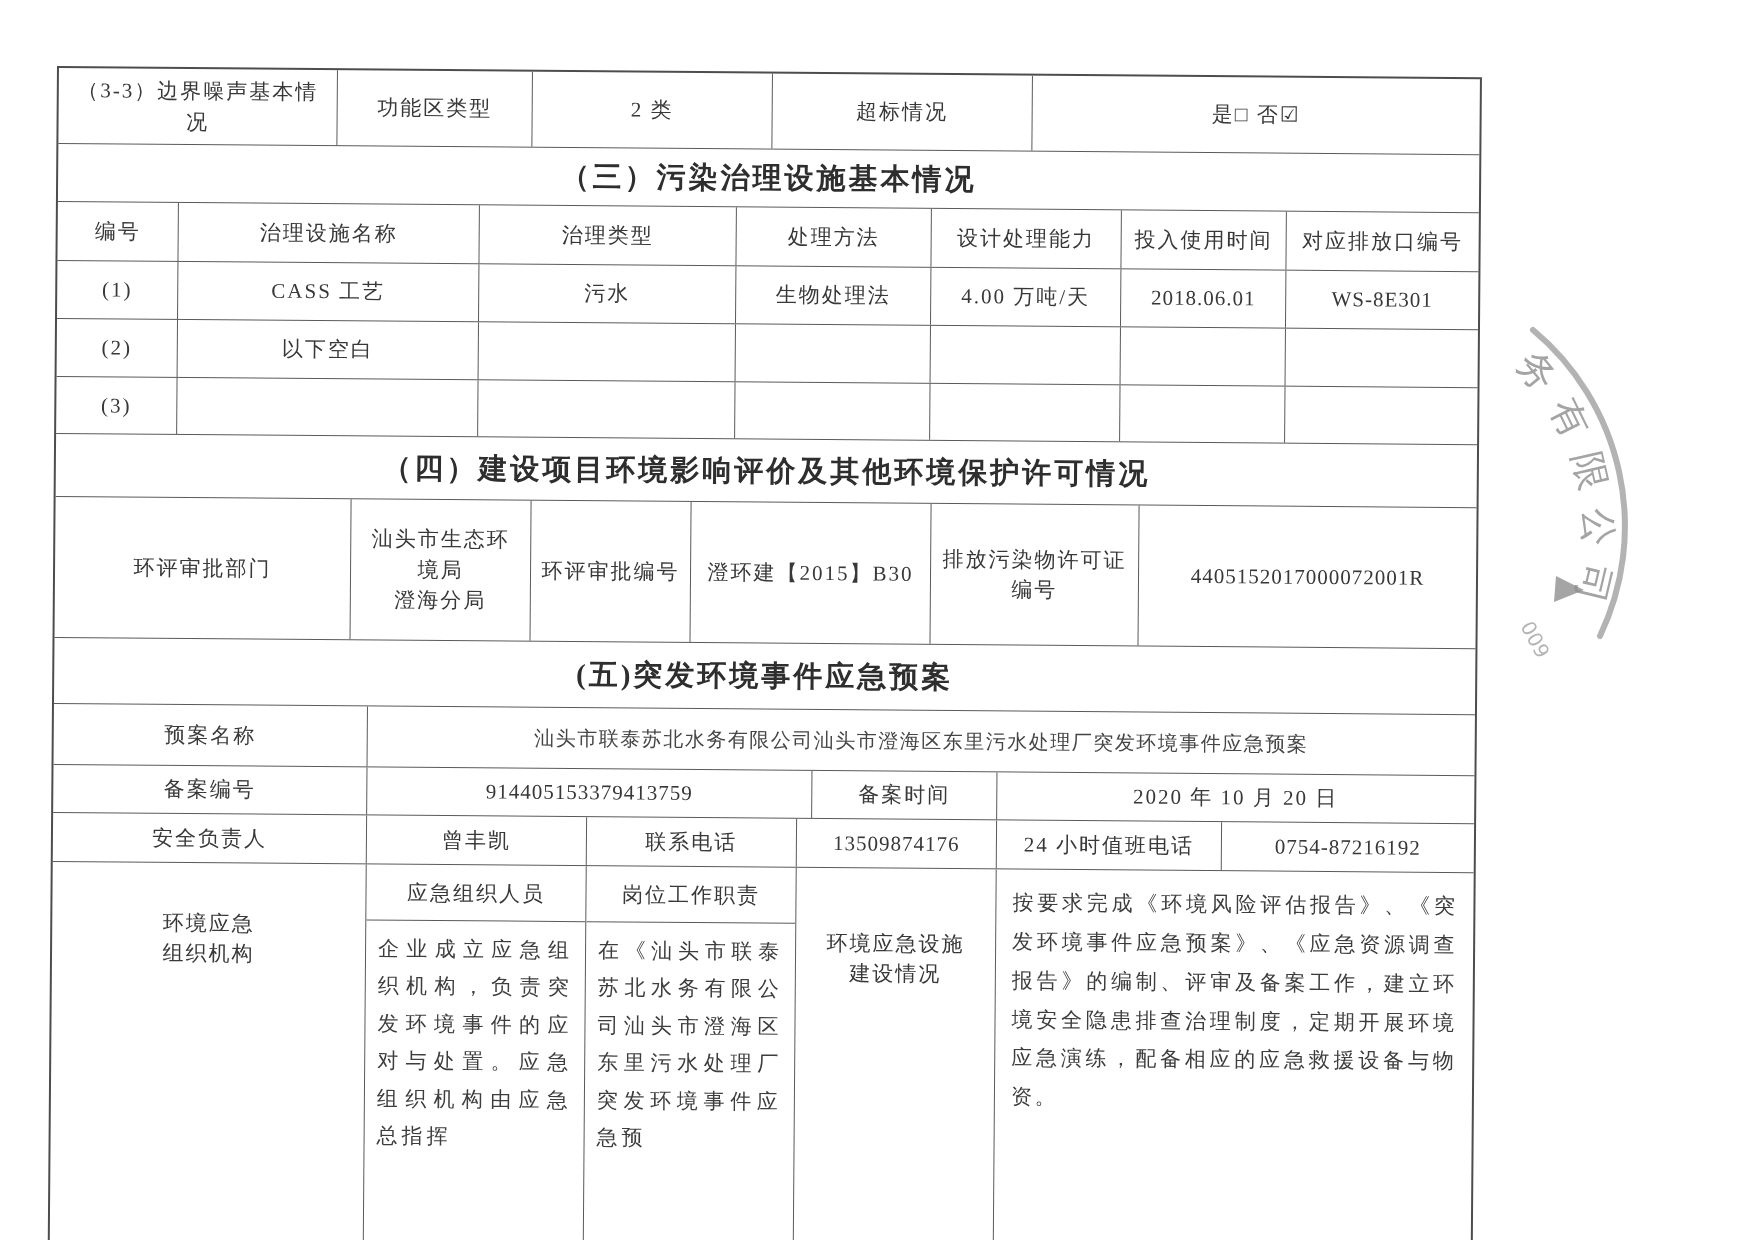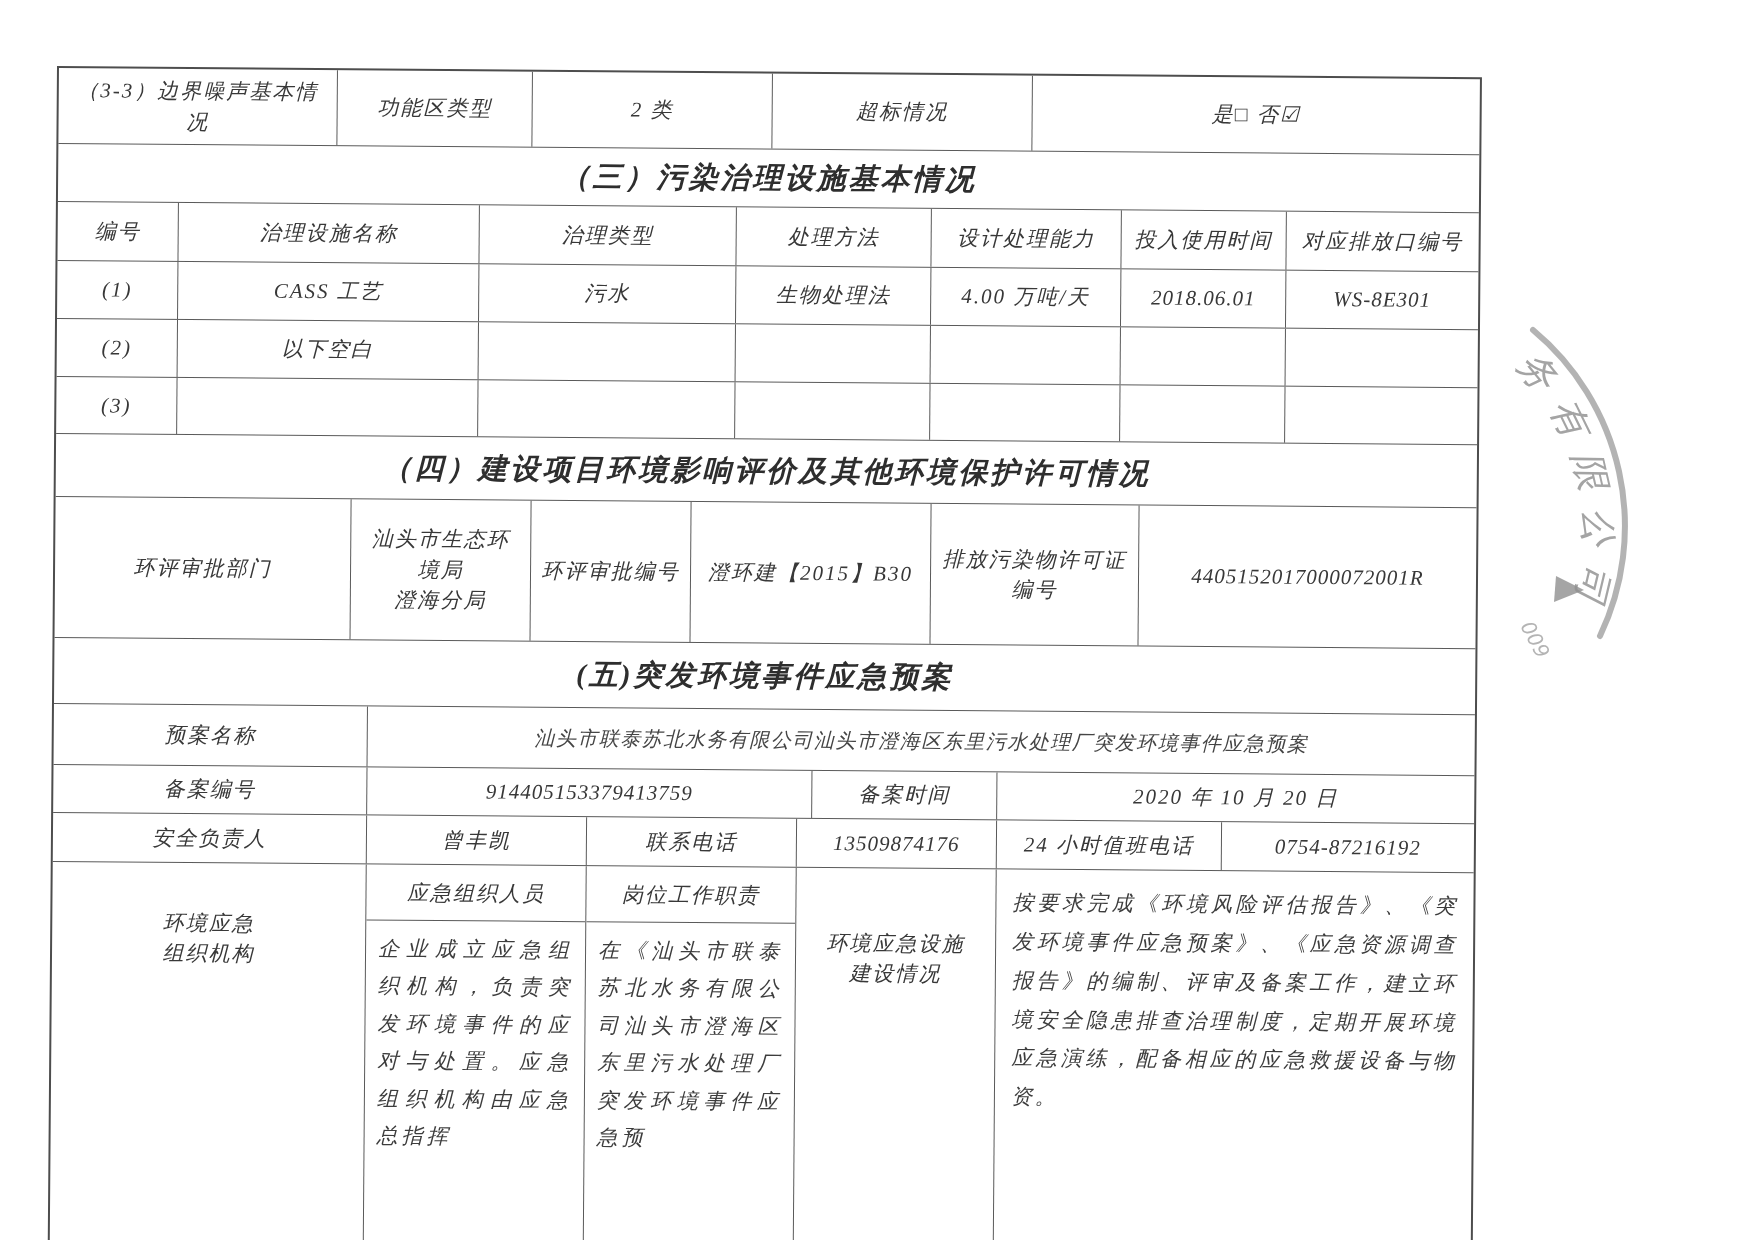--- a/index.html
+++ b/index.html
@@ -4,21 +4,21 @@
 <style>
   html,body{margin:0;padding:0;}
   body{
     width:1752px;height:1240px;
     background:#ffffff;
     overflow:hidden;
     font-family:"Liberation Serif","DejaVu Serif",serif;
     color:#383838;
     position:relative;
   }
-  .page{position:absolute;inset:0;overflow:hidden;font-style:italic;}
+  .page{position:absolute;inset:0;overflow:hidden;}
   
   .sheet{
     position:absolute;left:57px;top:66px;width:1421px;
     transform:rotate(0.45deg);
     transform-origin:0 0;
     border:2px solid #4d4d4d;
     background:transparent;
   }
   .row{display:grid;border-top:1px solid #5a5a5a;}
   .row.first{border-top:none;}

